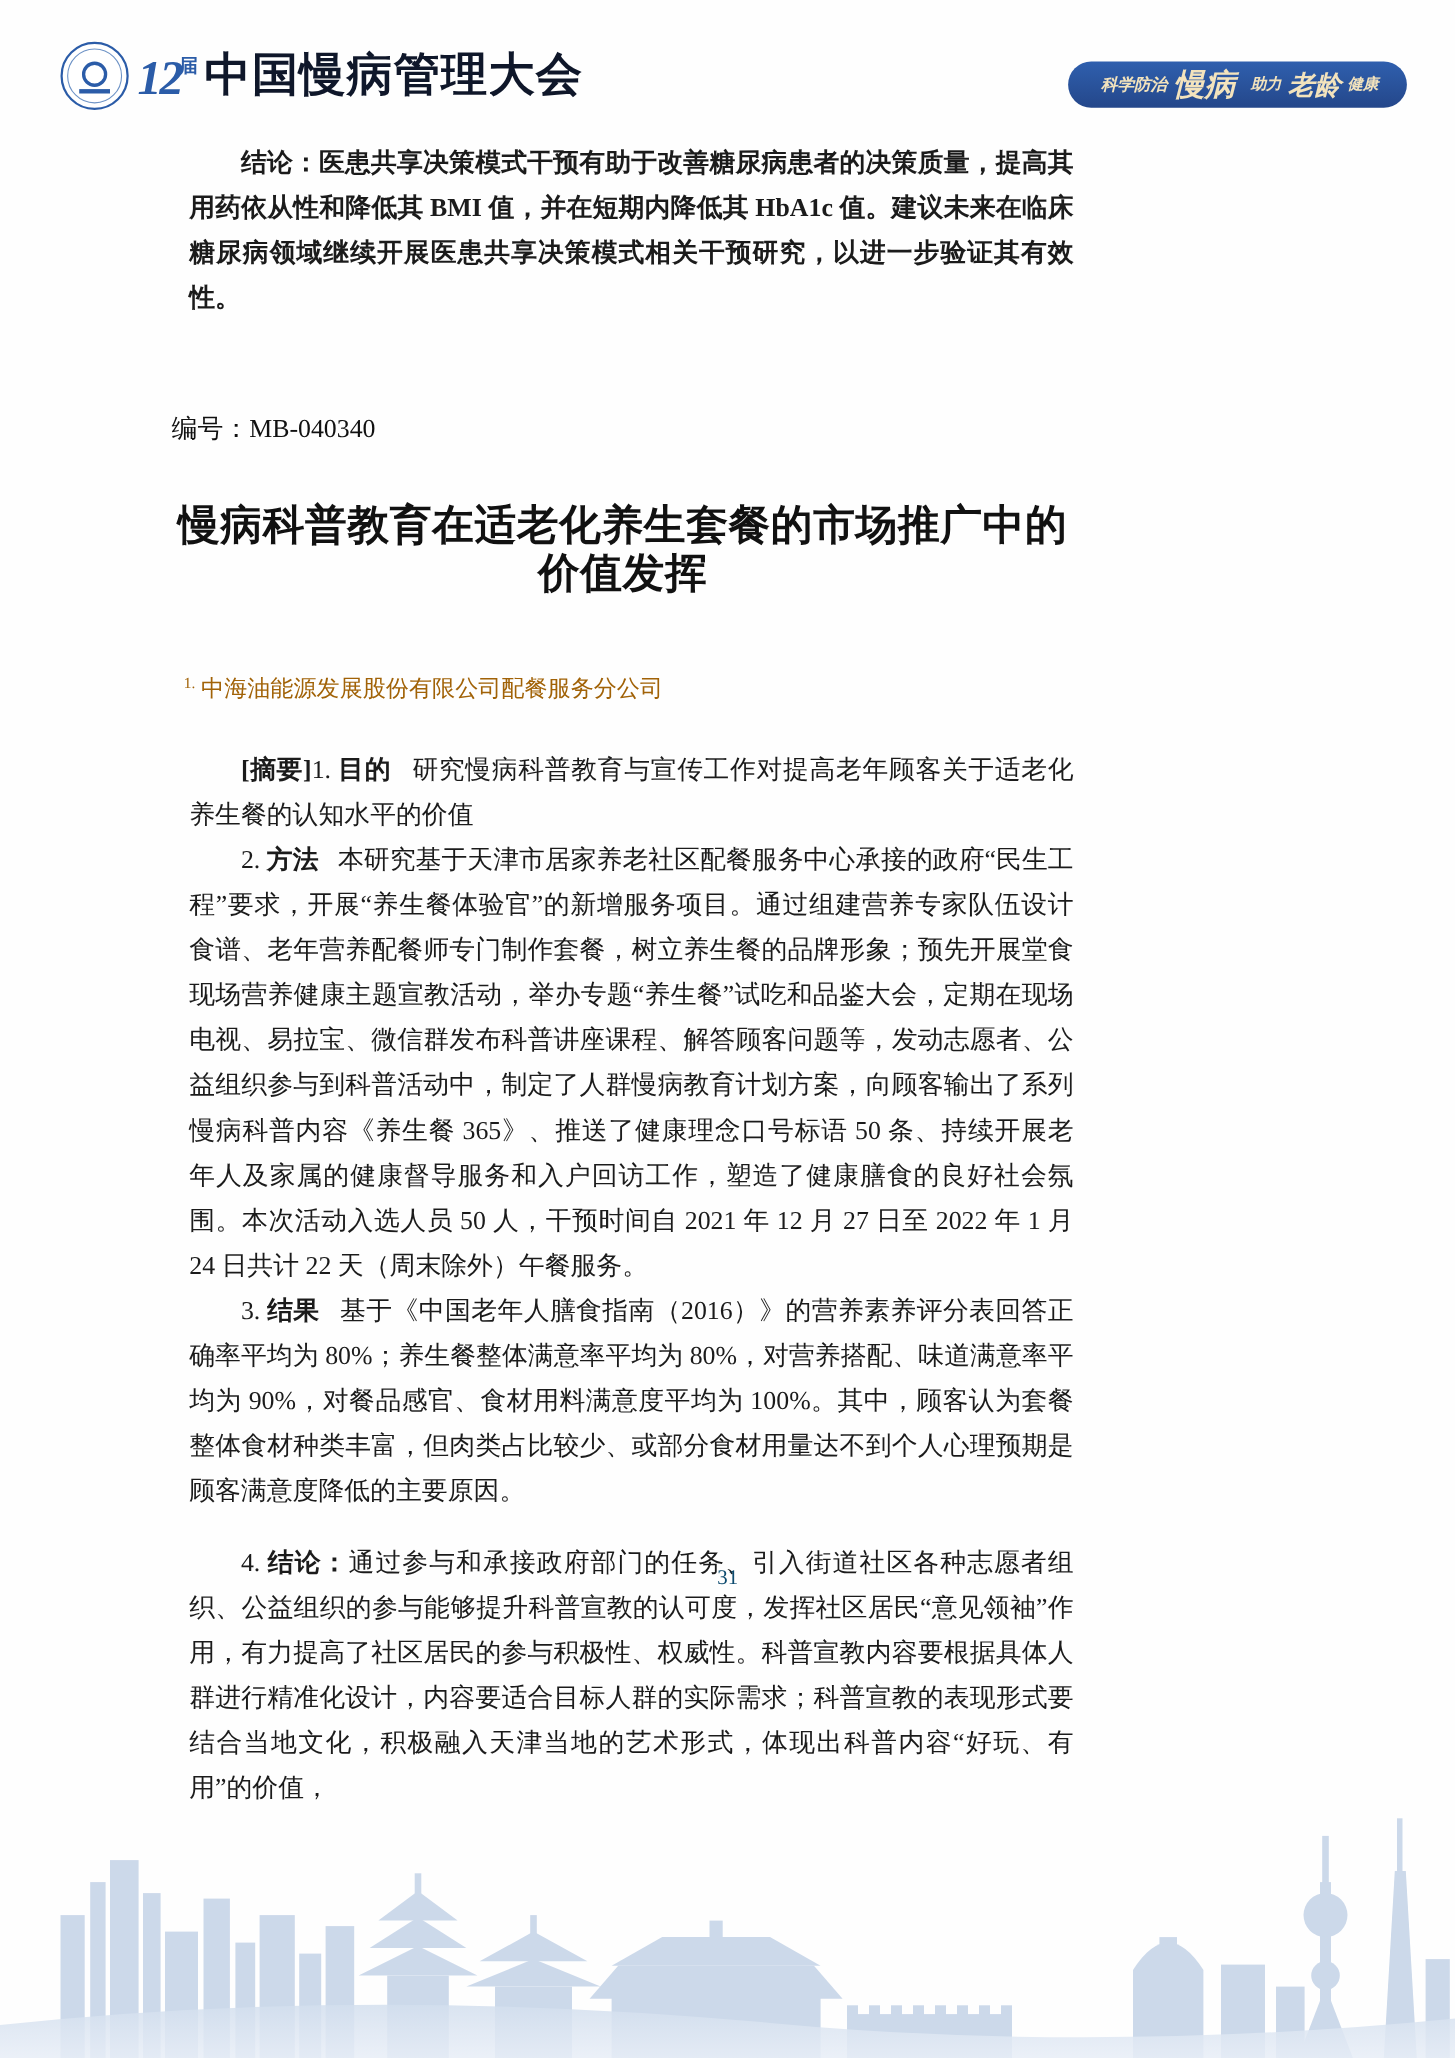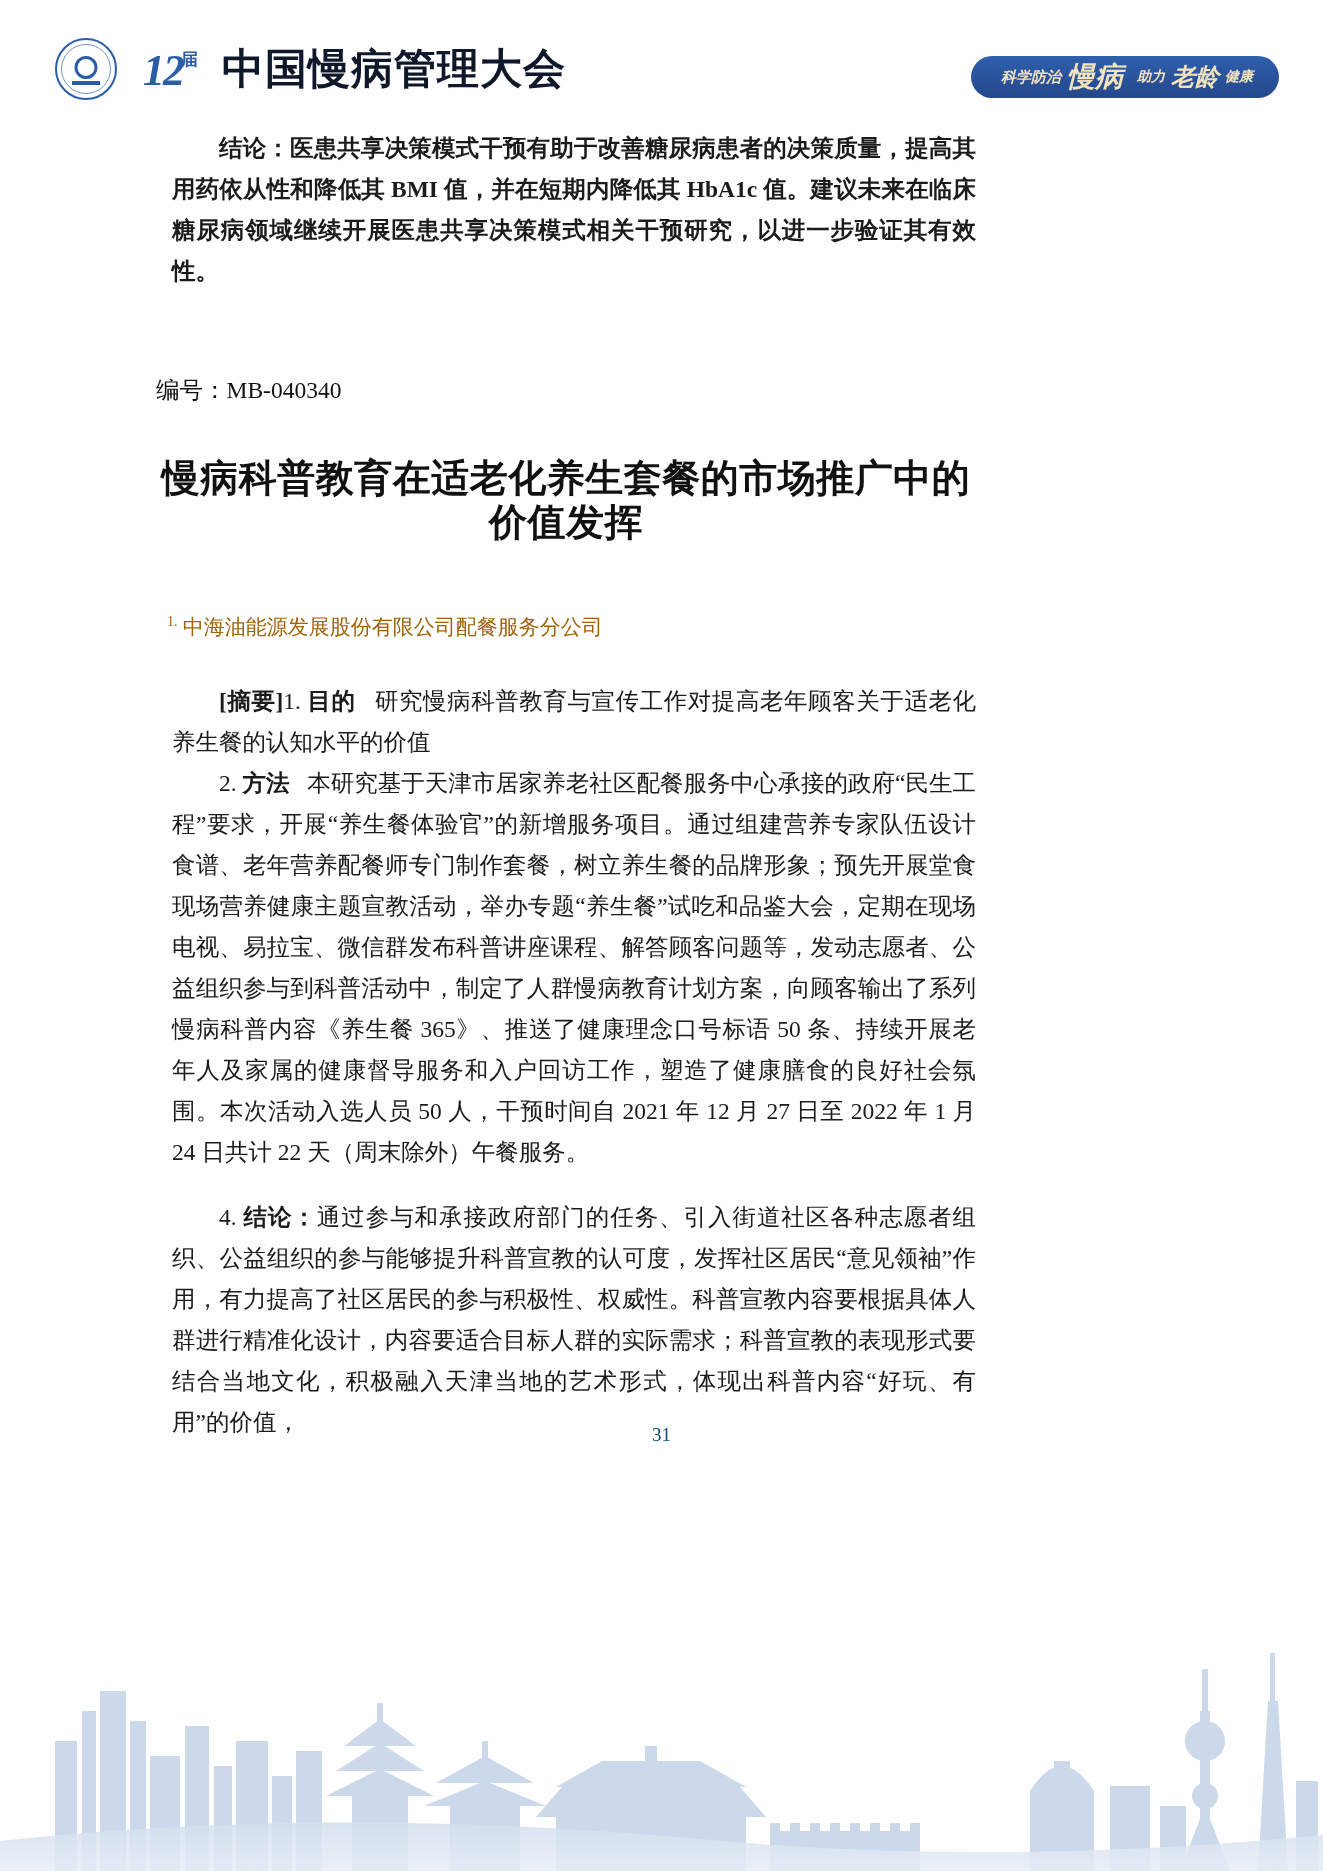--- a/index.html
+++ b/index.html
@@ -29,21 +29,21 @@
     left: 0;
     width: 1323px;
     height: 118px;
   }
   .brand {
     position: absolute;
     left: 55px;
     top: 38px;
     display: flex;
     align-items: center;
-    gap: 26px;
+    gap: 8px;
   }
   .emblem {
     width: 58px;
     height: 58px;
     border-radius: 50%;
     border: 2px solid #2b5ca8;
     position: relative;
     background: #fff;
     flex: none;
   }
@@ -251,20 +251,21 @@
     <div class="spacer-sm"></div>
 
     <p class="affil"><sup>1.</sup> <span>中海油能源发展股份有限公司配餐服务分公司</span></p>
 
     <div class="spacer-sm"></div>
 
     <p class="para indent"><span class="bold">[摘要]</span><span>1.</span>&nbsp;<span class="bold">目的</span>&nbsp;&nbsp;&nbsp;<span>研究慢病科普教育与宣传工作对提高老年顾客关于适老化养生餐的认知水平的价值</span></p>
 
     <p class="para indent"><span>2.</span>&nbsp;<span class="bold">方法</span>&nbsp;&nbsp;&nbsp;<span>本研究基于天津市居家养老社区配餐服务中心承接的政府“民生工程”要求，开展“养生餐体验官”的新增服务项目。通过组建营养专家队伍设计食谱、老年营养配餐师专门制作套餐，树立养生餐的品牌形象；预先开展堂食现场营养健康主题宣教活动，举办专题“养生餐”试吃和品鉴大会，定期在现场电视、易拉宝、微信群发布科普讲座课程、解答顾客问题等，发动志愿者、公益组织参与到科普活动中，制定了人群慢病教育计划方案，向顾客输出了系列慢病科普内容《养生餐 365》、推送了健康理念口号标语 50 条、持续开展老年人及家属的健康督导服务和入户回访工作，塑造了健康膳食的良好社会氛围。本次活动入选人员 50 人，干预时间自 2021 年 12 月 27 日至 2022 年 1 月 24 日共计 22 天（周末除外）午餐服务。</span></p>
 
+    <p class="para indent"><span>3.</span>&nbsp;<span class="bold">结果</span>&nbsp;&nbsp;&nbsp;<span>基于《中国老年人膳食指南（2016）》的营养素养评分表回答正确率平均为 80%；养生餐整体满意率平均为 80%，对营养搭配、味道满意率平均为 90%，对餐品感官、食材用料满意度平均为 100%。其中，顾客认为套餐整体食材种类丰富，但肉类占比较少、或部分食材用量达不到个人心理预期是顾客满意度降低的主要原因。</span></p>
 
     <div class="spacer-sm"></div>
 
     <p class="para indent"><span>4.</span>&nbsp;<span class="bold">结论：</span><span>通过参与和承接政府部门的任务、引入街道社区各种志愿者组织、公益组织的参与能够提升科普宣教的认可度，发挥社区居民“意见领袖”作用，有力提高了社区居民的参与积极性、权威性。科普宣教内容要根据具体人群进行精准化设计，内容要适合目标人群的实际需求；科普宣教的表现形式要结合当地文化，积极融入天津当地的艺术形式，体现出科普内容“好玩、有用”的价值，</span></p>
 
   </div>
 
   <div class="page-number">31</div>
 
   <svg class="skyline" viewBox="0 0 1323 280" preserveAspectRatio="none">

